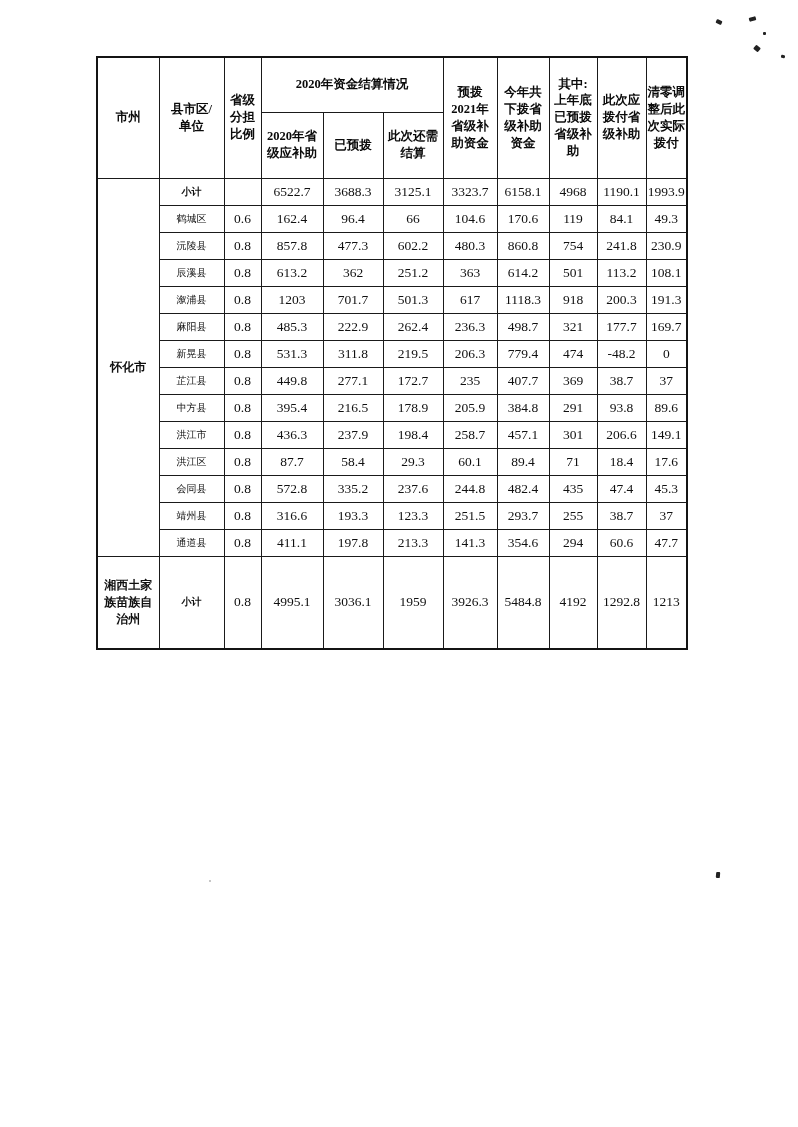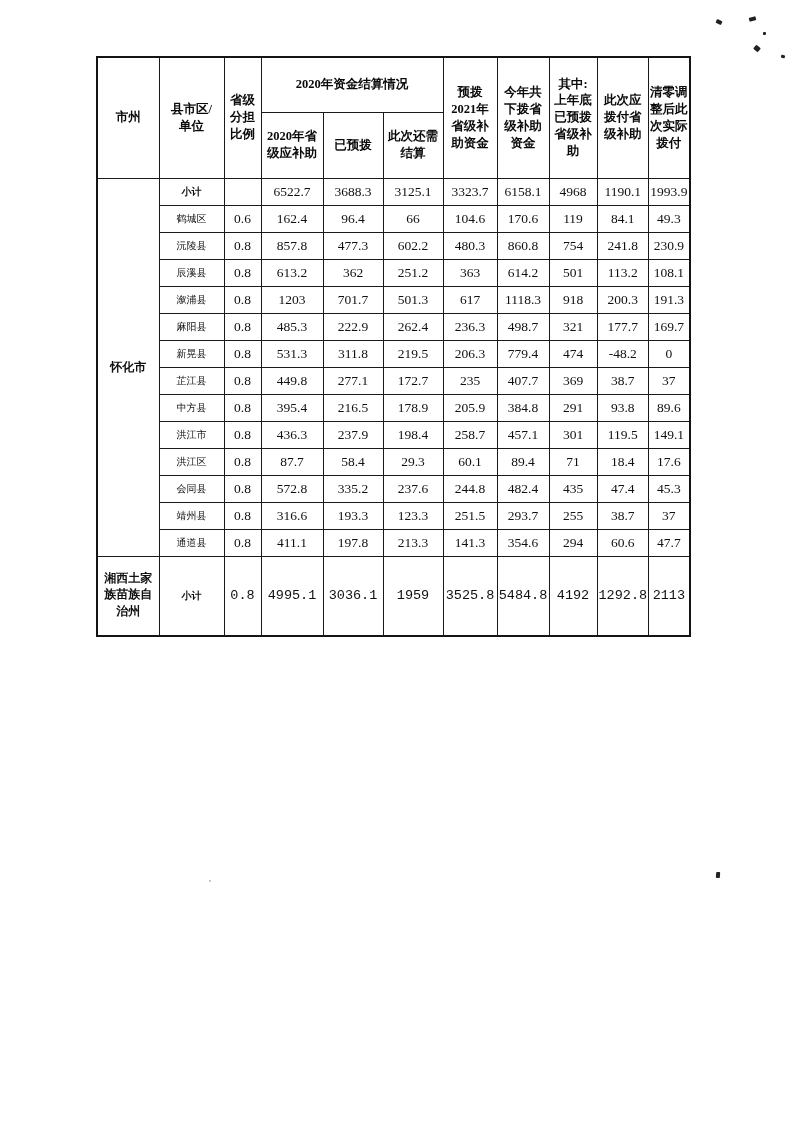--- a/index.html
+++ b/index.html
@@ -39,21 +39,21 @@
   table.subsidy th {
     font-weight: bold;
     font-size: 12.5px;
     line-height: 1.35;
     white-space: pre-line;
     color: #0a0a0a;
   }
   tr.header-group-row { height: 55px; }
   tr.header-sub-row   { height: 66px; }
   tbody tr.data-row   { height: 27px; }
-  tbody tr.tall-row   { height: 80px; font-family: Liberation Mono, monospace; }
+  tbody tr.tall-row   { height: 93px; }
   tbody td {
     font-size: 13.5px;
     color: #101010;
   }
   td.city-cell {
     font-weight: bold;
     font-size: 12px;
     line-height: 1.4;
     white-space: pre-line;
   }
@@ -242,21 +242,21 @@
         </tr>
         <tr class="data-row">
           <td class="county-cell">洪江市</td>
           <td>0.8</td>
           <td>436.3</td>
           <td>237.9</td>
           <td>198.4</td>
           <td>258.7</td>
           <td>457.1</td>
           <td>301</td>
-          <td>119.5</td>
+          <td>206.6</td>
           <td>149.1</td>
         </tr>
         <tr class="data-row">
           <td class="county-cell">洪江区</td>
           <td>0.8</td>
           <td>87.7</td>
           <td>58.4</td>
           <td>29.3</td>
           <td>60.1</td>
           <td>89.4</td>
@@ -302,25 +302,25 @@
         </tr>
         <tr class="tall-row">
           <td rowspan="1" class="city-cell">湘西土家
 族苗族自
 治州</td>
           <td class="county-cell subtotal-label">小计</td>
           <td>0.8</td>
           <td>4995.1</td>
           <td>3036.1</td>
           <td>1959</td>
-          <td>3525.8</td>
+          <td>3926.3</td>
           <td>5484.8</td>
           <td>4192</td>
           <td>1292.8</td>
-          <td>2113</td>
+          <td>1213</td>
         </tr>
       </tbody>
   </table>
 
   <div class="speck s1"></div>
   <div class="speck s2"></div>
   <div class="speck s3"></div>
   <div class="speck s4"></div>
   <div class="speck s5"></div>
   <div class="speck s6"></div>

